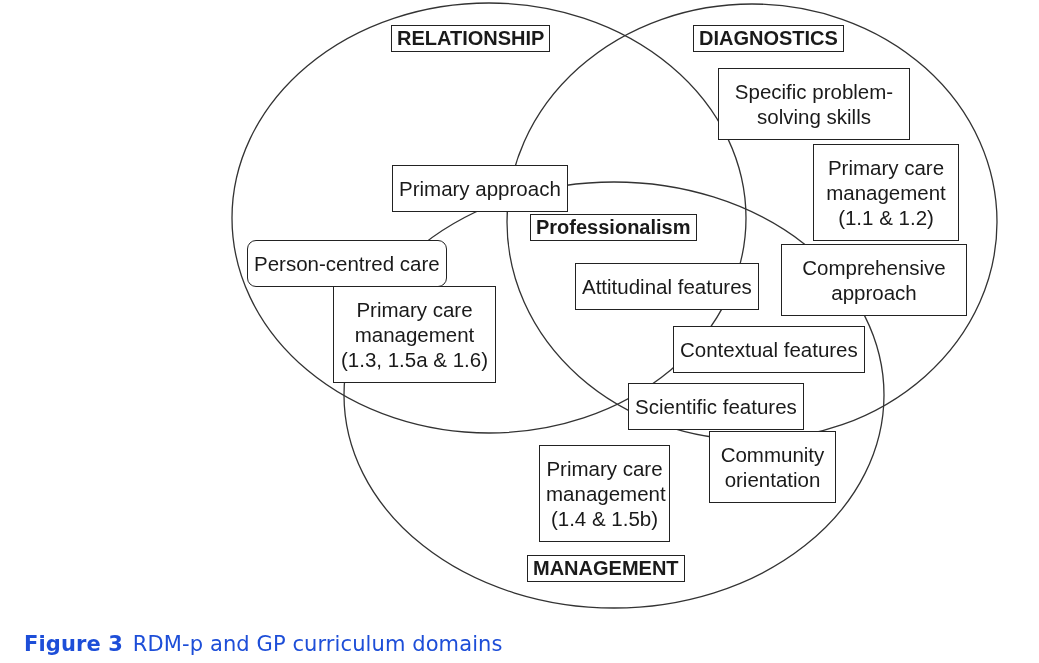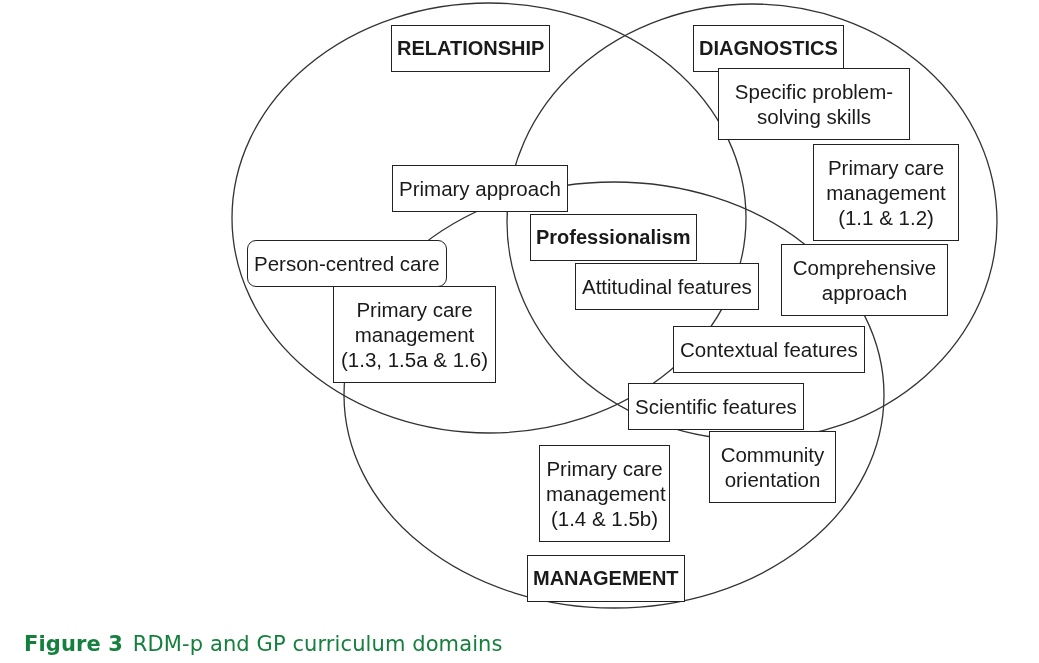--- a/index.html
+++ b/index.html
@@ -3,23 +3,23 @@
 <meta charset="utf-8">
 <style>
   html, body { margin:0; padding:0; background:#ffffff; }
   body { width:1039px; height:663px; position:relative; overflow:hidden;
          font-family:"Liberation Sans", sans-serif; color:#1a1a1a; }
   #venn { position:absolute; left:0; top:0; width:1039px; height:620px; }
   #venn ellipse { fill:none; stroke:#333333; stroke-width:1.3; }
   .box { position:absolute; background:#ffffff; border:1.3px solid #222222;
          font-size:20.5px; line-height:25px; text-align:center;
          padding:10px 6px; box-sizing:border-box; white-space:nowrap; }
-  .box.bold { font-weight:bold; font-size:20px; padding:10px 5px; }
+  .box.bold { font-weight:bold; font-size:20px; padding:0 5px; }
   .caption { position:absolute; left:24px; top:632px; font-size:21px;
-             font-family:"DejaVu Sans", sans-serif; color:#15803d; letter-spacing:0.1px; }
+             font-family:"DejaVu Sans", sans-serif; color:#1d4ed8; letter-spacing:0.1px; }
   .caption .fig { font-weight:bold; margin-right:10px; }
   .ln { display:block; }
 </style>
 </head>
 <body>
 
 <svg id="venn" viewBox="0 0 1039 620">
   <ellipse cx="489" cy="218" rx="257" ry="215"></ellipse>
   <ellipse cx="752" cy="222" rx="245" ry="218"></ellipse>
   <ellipse cx="614" cy="395" rx="270" ry="213"></ellipse>
@@ -38,21 +38,21 @@
   <span class="ln">management</span>
   <span class="ln">(1.1 &amp; 1.2)</span>
 </div>
 
 <div class="box" style="left:392px; top:165px;">Primary approach</div>
 
 <div class="box bold" style="left:530px; top:214px;">Professionalism</div>
 
 <div class="box" style="left:247px; top:240px;border-radius:9px;">Person-centred care</div>
 
-<div class="box" style="left:781px; top:244px; width:167px;">
+<div class="box" style="left:781px; top:244px; width:186px;">
   <span class="ln">Comprehensive</span>
   <span class="ln">approach</span>
 </div>
 
 <div class="box" style="left:548px; top:263px;margin-left:27px;">Attitudinal features</div>
 
 <div class="box" style="left:333px; top:286px; width:163px;">
   <span class="ln">Primary care</span>
   <span class="ln">management</span>
   <span class="ln">(1.3, 1.5a &amp; 1.6)</span>

